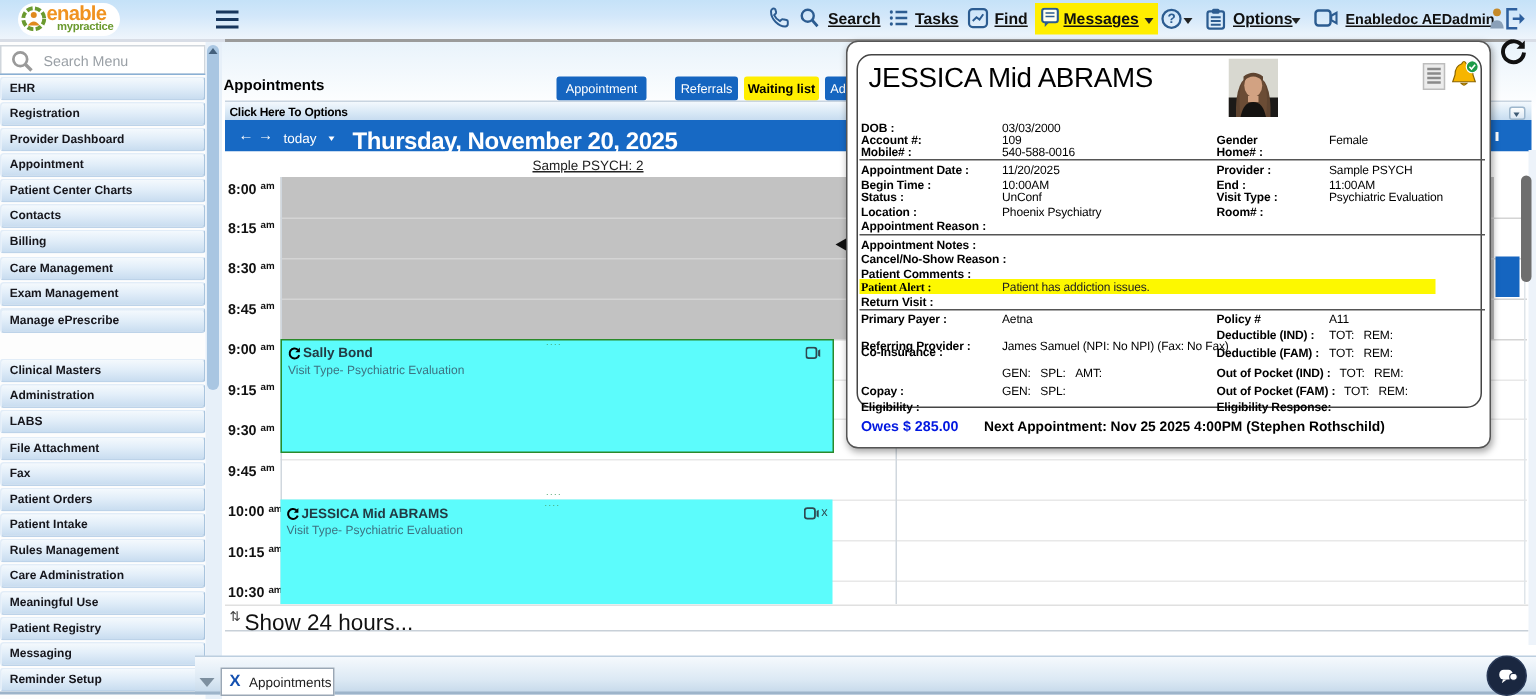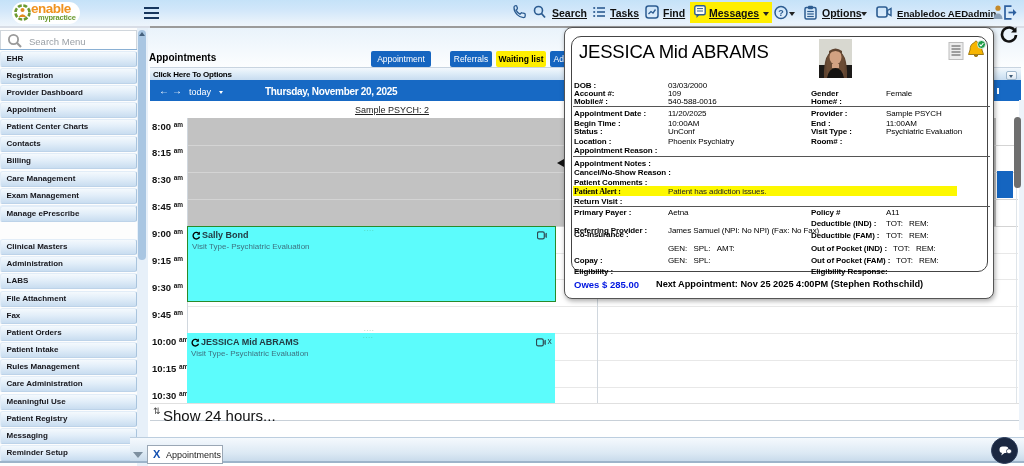--- a/index.html
+++ b/index.html
@@ -177,21 +177,21 @@
     <div class="abs" style="left:856px;top:3px;width:10.5px;height:9px;background:linear-gradient(180deg,#fdfefe,#dbe7f3);border:1px solid #9db6cc;border-radius:2px;">
       <div class="abs" style="left:2px;top:3px;width:0;height:0;border-left:2.8px solid transparent;border-right:2.8px solid transparent;border-top:3.5px solid #3e5a74;"></div>
     </div>
   </div>
 
   <div class="abs" style="left:150px;top:80px;width:871px;height:21px;background:#1769c4;color:#fff;">
     <div class="abs" style="left:9px;top:5px;font-size:10px;">←</div>
     <div class="abs" style="left:22px;top:5px;font-size:10px;">→</div>
     <div class="abs" style="left:39px;top:6.5px;font-size:9px;">today</div>
     <div class="abs" style="left:69px;top:11px;width:0;height:0;border-left:2.8px solid transparent;border-right:2.8px solid transparent;border-top:3.5px solid #fff;"></div>
-    <div class="abs b" style="left:115px;top:6px;font-size:10px;letter-spacing:-0.3px;">Thursday, November 20, 2025</div>
+    <div class="abs b" style="left:85px;top:6px;font-size:16px;letter-spacing:-0.3px;">Thursday, November 20, 2025</div>
     <div class="abs" style="left:847px;top:8px;width:2px;height:6px;background:#fff;"></div>
   </div>
 
   <div class="abs" style="left:150px;top:101px;width:869px;height:17px;background:#fff;">
     <div class="abs u" style="left:117px;top:3.5px;width:250px;text-align:center;font-size:9px;color:#222;">Sample PSYCH: 2</div>
   </div>
 
   <div class="abs" id="grid" style="left:150px;top:118px;width:869px;height:285px;background:#fff;overflow:hidden;">
     <div class="abs" style="left:37px;top:0;width:809px;height:107.6px;background:#c2c2c2;"></div>
     <div class="abs" style="left:37px;top:26.9px;width:831px;height:1px;background:#d4d4d4;"></div>

